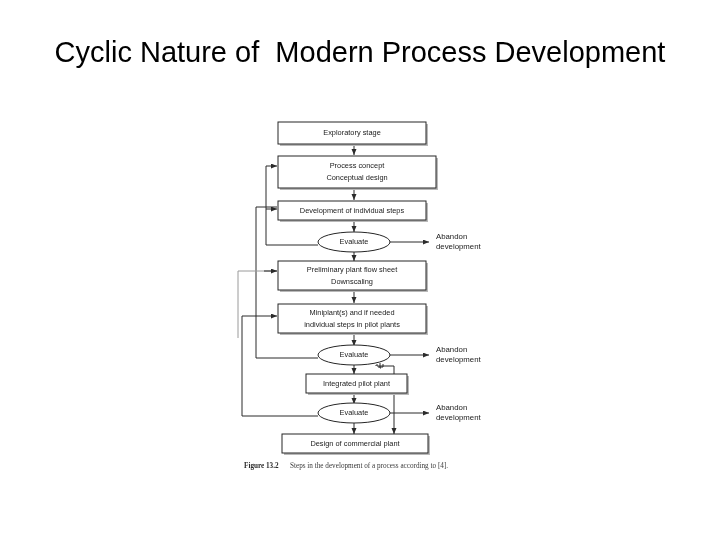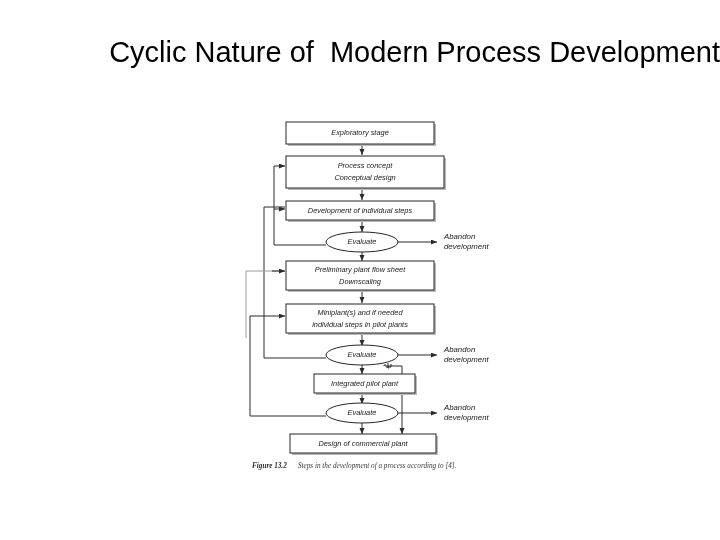--- a/index.html
+++ b/index.html
@@ -13,35 +13,34 @@
     height: 540px;
     background: #ffffff;
     overflow: hidden;
     font-family: "Liberation Sans", sans-serif;
   }
   #slide-title {
     position: absolute;
     left: 0;
     top: 36px;
     width: 720px;
-    text-align: right;
+    text-align: center;
     font-family: "Liberation Sans", sans-serif;
     font-size: 29px;
     font-weight: 400;
     color: #000000;
     letter-spacing: 0px;
     white-space: pre;
   }
   #figure-area {
     position: absolute;
-    left: 236px;
+    left: 228px;
     top: 108px;
     width: 285px;
     height: 380px;
-    font-style: italic;
   }
   svg#flowchart {
     display: block;
   }
   .box-text {
     font-family: "Liberation Sans", sans-serif;
     font-size: 7.4px;
     fill: #1a1a1a;
     text-anchor: middle;
     dominant-baseline: middle;

